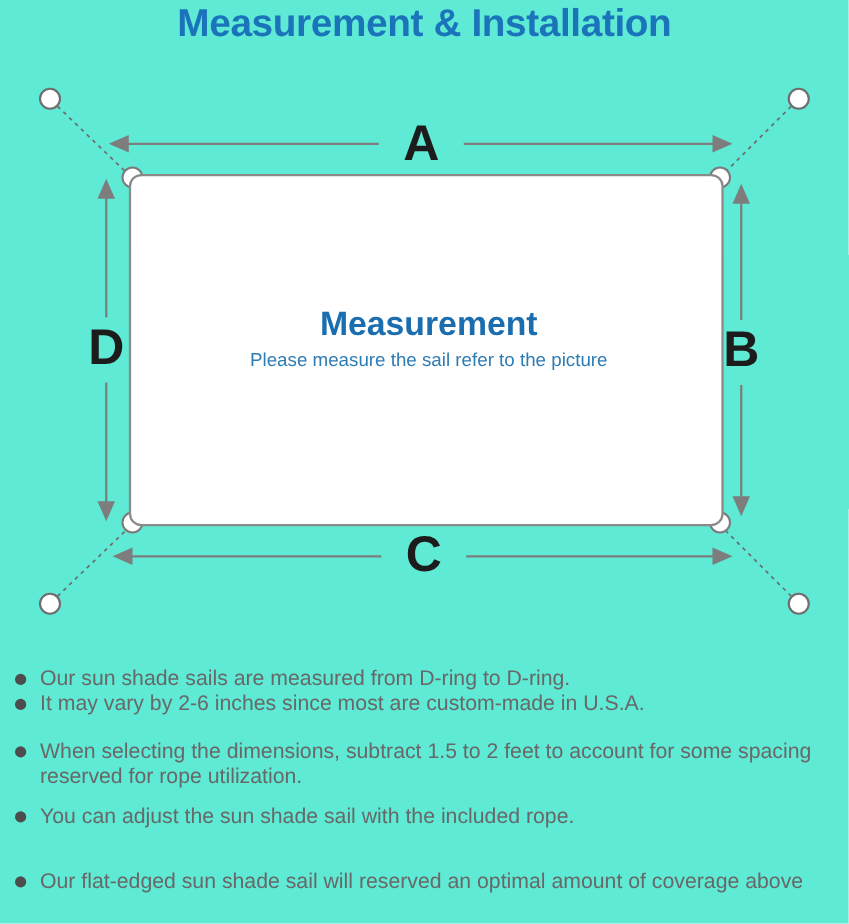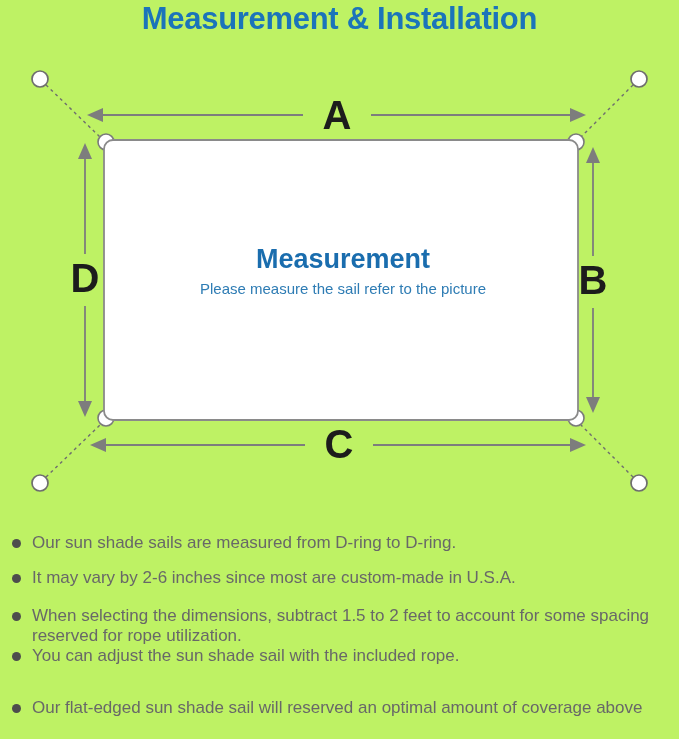--- a/index.html
+++ b/index.html
@@ -1,18 +1,18 @@
 <!DOCTYPE html>
 <html><head>
 <meta charset="utf-8">
 <title>Measurement &amp; Installation</title>
 <style>
   html,body { margin:0; padding:0; background:#fff; }
   .page {
-    position:relative; width:679px; height:739px; background:#bef264;
+    position:relative; width:679px; height:739px; background:#5eead4;
     font-family:"Liberation Sans", sans-serif; overflow:hidden;
   }
   .page-title {
     position:absolute; top:1px; left:0; width:100%; text-align:center;
     font-size:31px; font-weight:bold; color:#1b74ba; letter-spacing:-0.3px;
     margin:0;
   }
   .diagram { position:absolute; top:60px; left:0; }
 
   .dim-line   { stroke:#7d7d7d; stroke-width:1.8; }
@@ -21,23 +21,23 @@
   .ring       { fill:#ffffff; stroke:#6e6e6e; stroke-width:1.7; }
   .corner-ring{ fill:#ffffff; stroke:#7a7a7a; stroke-width:1.6; }
   .sail       { fill:#ffffff; stroke:#8a8a8a; stroke-width:1.8; }
 
   .dim-label    { font-family:"Liberation Sans", sans-serif; font-size:40px; font-weight:bold; fill:#1c1c1c; }
   .center-title { font-family:"Liberation Sans", sans-serif; font-size:27px; font-weight:bold; fill:#1a6dae; }
   .center-sub   { font-family:"Liberation Sans", sans-serif; font-size:15px; fill:#2e7cb4; }
 
   .notes { position:absolute; top:533px; left:12px; right:6px; list-style:none; margin:0; padding:0; }
   .note  { display:flex; align-items:flex-start; }
-  .note:nth-child(1) { margin-bottom:15px; }
+  .note:nth-child(1) { }
   .note:nth-child(2) { margin-bottom:18px; }
-  .note:nth-child(3) { }
+  .note:nth-child(3) { margin-bottom:12px; }
   .note:nth-child(4) { margin-bottom:32px; }
   .dot {
     width:9px; height:9px; border-radius:50%; background:#4d4d4d;
     margin:6px 11px 0 0; flex:none;
   }
   .note-text { color:#686868; font-size:17px; line-height:20px; }
 </style>
 </head>
 <body>
 

